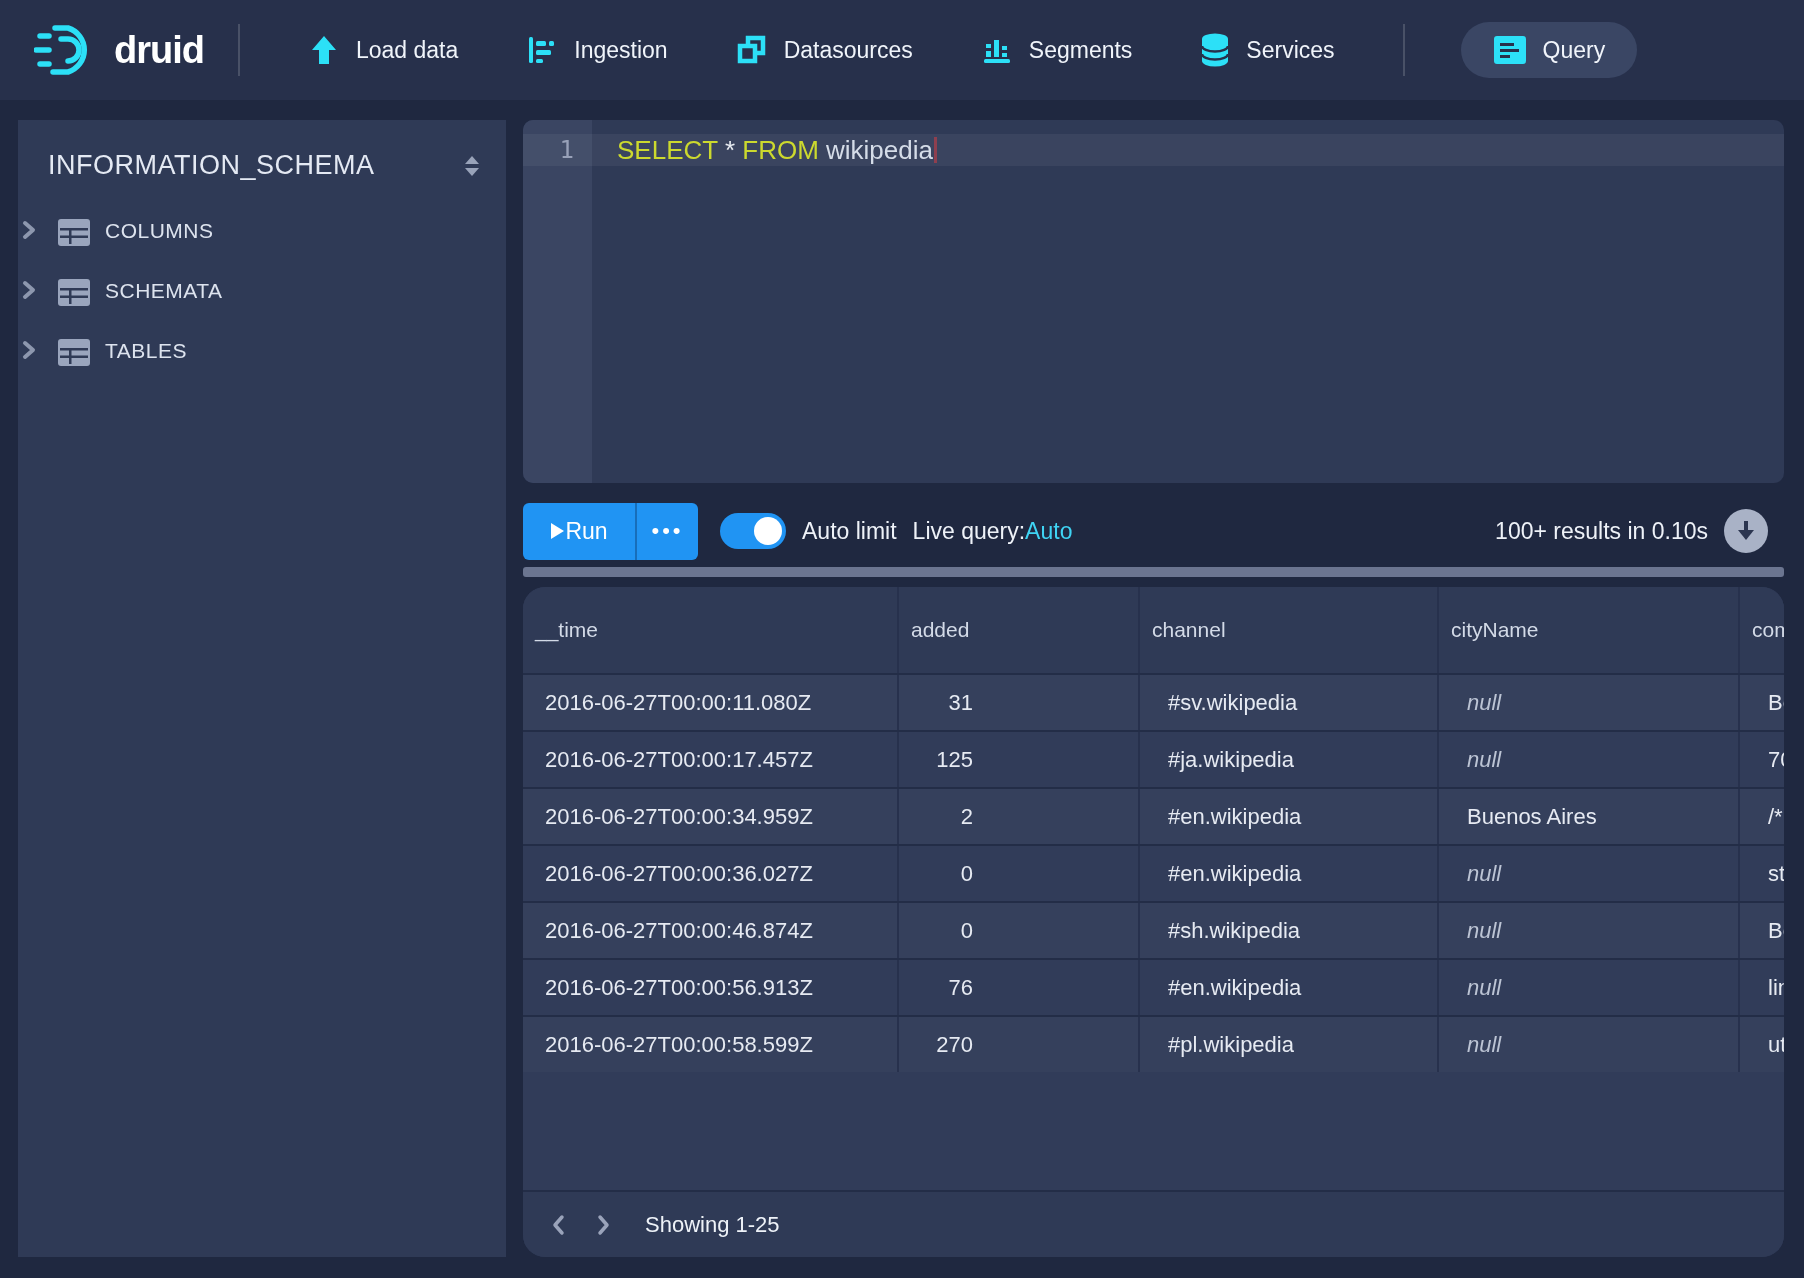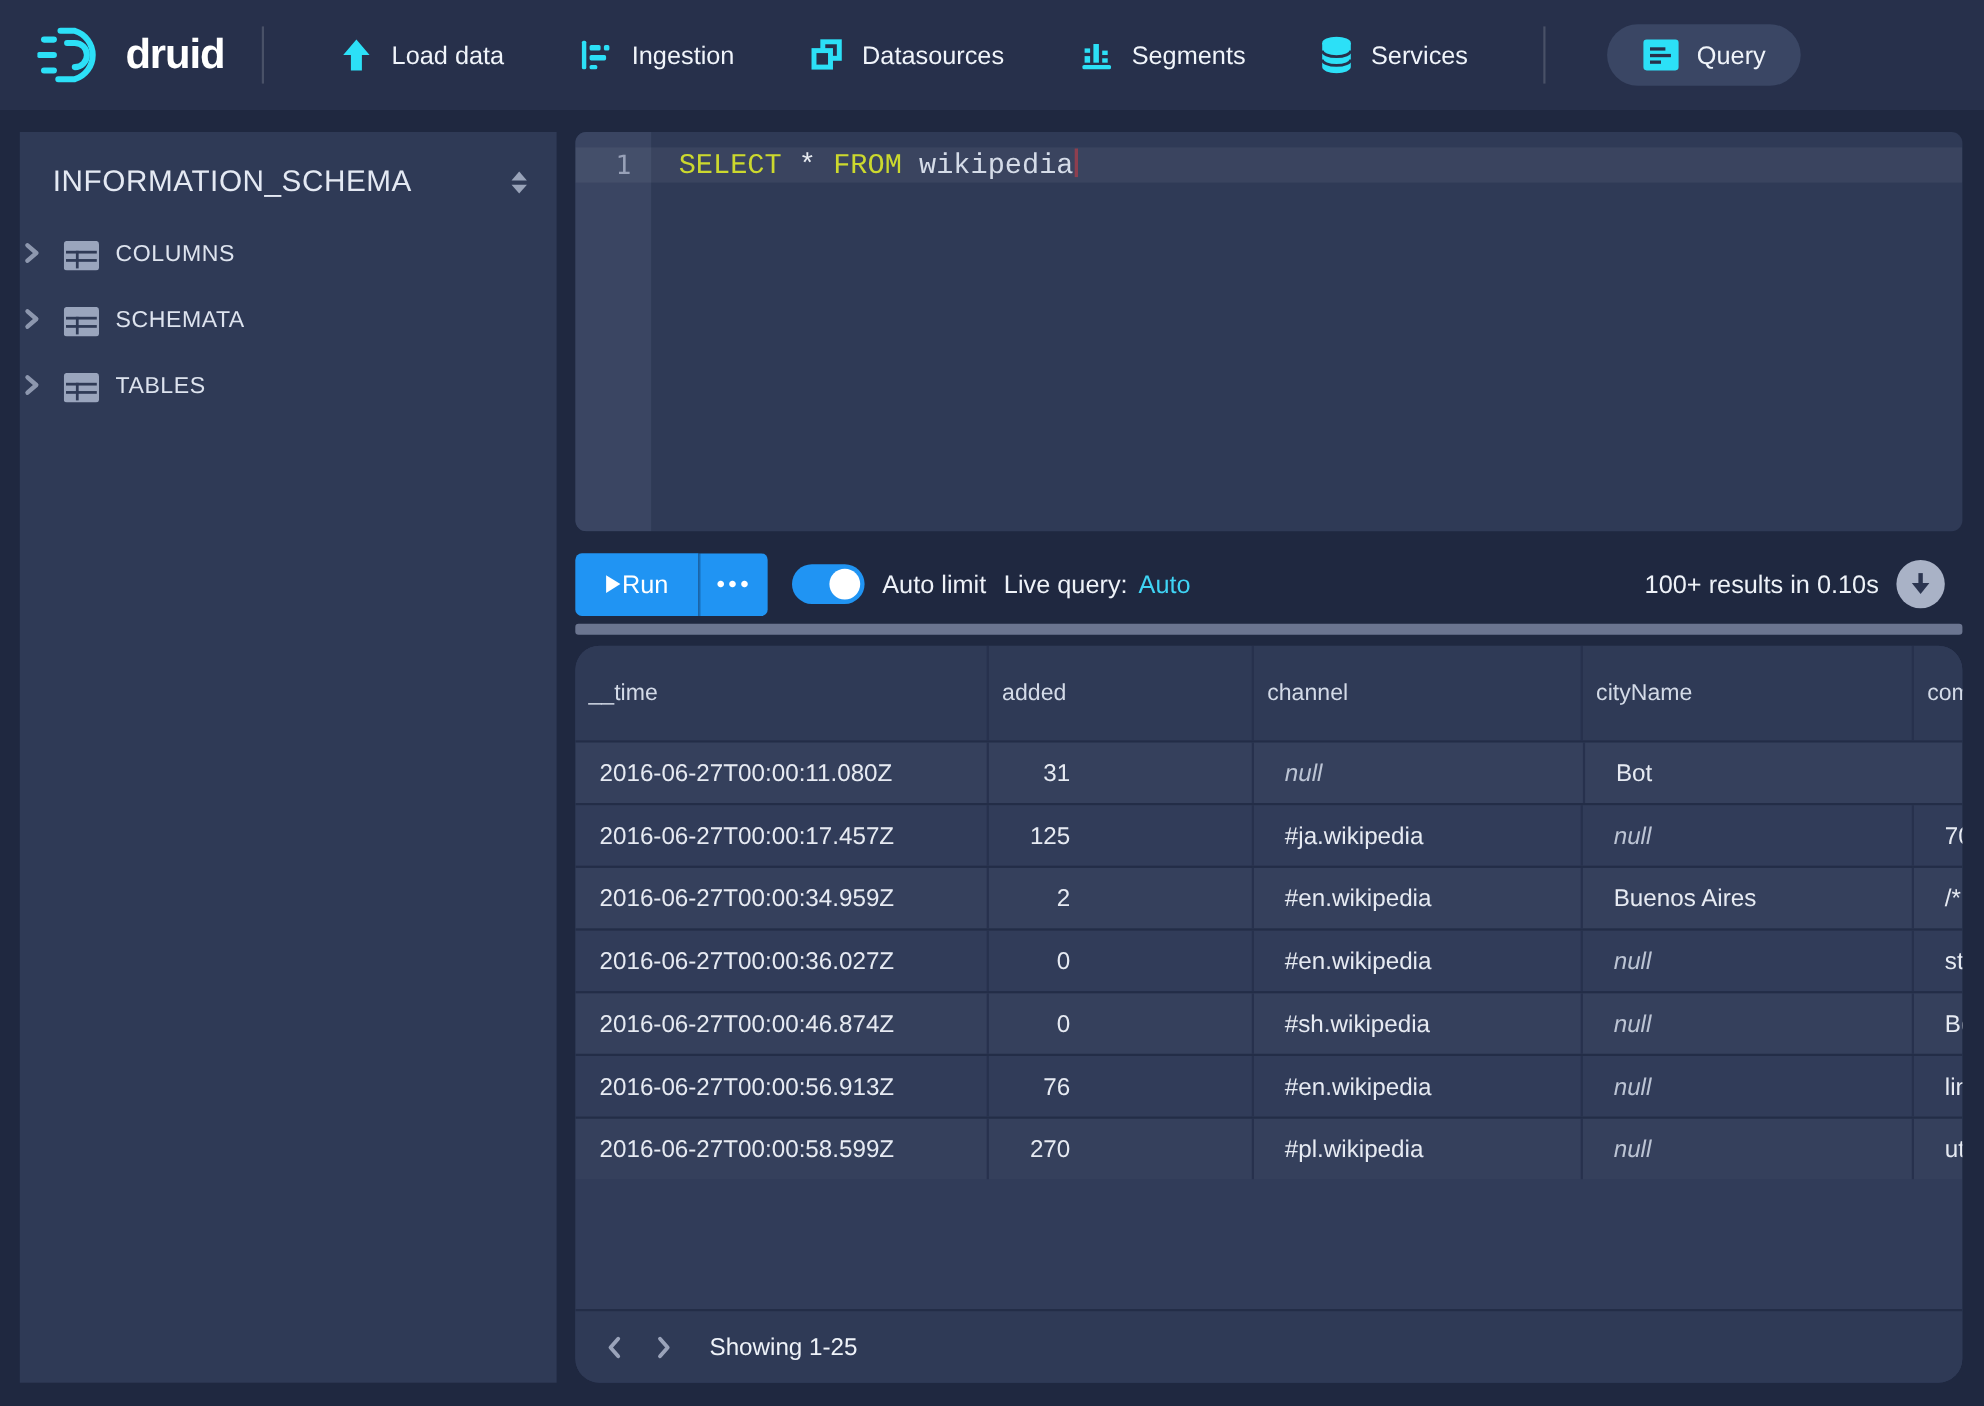--- a/index.html
+++ b/index.html
@@ -38,39 +38,39 @@
 
   
   .editor{position:absolute;left:523px;top:120px;width:1261px;height:363px;
           background:var(--panel);border-radius:10px;overflow:hidden}
   .editor .gutterbar{position:absolute;left:0;top:0;bottom:0;width:69px;background:var(--gutter)}
   .editor .active-line{position:absolute;left:0;right:0;top:14px;height:32px;background:rgba(255,255,255,.055)}
   .editor .lineno{position:absolute;left:0;top:14px;width:69px;height:32px;line-height:32px;
                   text-align:right;padding-right:18px;font-family:"DejaVu Sans Mono",monospace;
                   font-size:24px;color:#98a1b8}
   .editor .code{position:absolute;left:94px;top:14px;height:32px;line-height:32px;
-                font-family:Liberation Mono, monospace;font-size:26px;white-space:pre}
+                font-family:Liberation Sans, sans-serif;font-size:26px;white-space:pre}
   .kw{color:var(--keyword)} .op{color:#e8ecf2} .ident{color:#d5dce8}
   .caret{display:inline-block;width:3px;height:26px;background:var(--cursor);
          vertical-align:-4px;margin-left:1px}
 
   
   .runbar{position:absolute;left:523px;top:483px;width:1261px;height:84px;
           display:flex;align-items:center;padding-top:12px}
   .btn-run{display:flex;align-items:center;justify-content:center;width:112px;height:57px;
            background:var(--blue);border:none;border-radius:6px 0 0 6px;color:#fff;
            font-size:23px;font-family:inherit;cursor:pointer}
   .btn-more{width:63px;height:57px;background:var(--blue);border:none;border-left:2px solid rgba(10,40,80,.35);
             border-radius:0 6px 6px 0;color:#fff;font-size:22px;letter-spacing:3px;cursor:pointer}
   .switch{position:relative;width:66px;height:36px;border-radius:18px;background:var(--blue);
           margin-left:22px;cursor:pointer;flex:0 0 auto}
   .switch .knob{position:absolute;right:4px;top:4px;width:28px;height:28px;border-radius:50%;background:#fff}
   .runbar .lbl{font-size:23px;color:#eef2f8;margin-left:16px;white-space:nowrap}
   .live{margin-left:130px}
-  .live a{color:var(--link);text-decoration:none;cursor:pointer;margin-left:10px}
+  .live a{color:var(--link);text-decoration:none;cursor:pointer;}
   .spacer{flex:1}
   .results{font-size:23px;color:#eef2f8;white-space:nowrap}
   .dl-btn{width:44px;height:44px;border-radius:50%;background:var(--dlbg);border:none;
           margin:0 16px 0 16px;display:flex;align-items:center;justify-content:center;cursor:pointer}
 
   .hscroll{position:absolute;left:523px;top:567px;width:1261px;height:10px;
            background:var(--scroll);border-radius:3px;cursor:grab}
 
   
   .tablepanel{position:absolute;left:523px;top:587px;width:1261px;height:670px;
@@ -265,20 +265,21 @@
     <div class="th col0">__time</div>
     <div class="th col1">added</div>
     <div class="th col2">channel</div>
     <div class="th col3">cityName</div>
     <div class="th col4">comment</div>
   </div>
   <div class="tbody">
       <div class="tr odd">
         <div class="td col0">2016-06-27T00:00:11.080Z</div>
         <div class="td col1">31</div>
+        <div class="td col2">#sv.wikipedia</div>
         <div class="td col3 null">null</div>
         <div class="td col4">Bot</div>
       </div>
       <div class="tr even">
         <div class="td col0">2016-06-27T00:00:17.457Z</div>
         <div class="td col1">125</div>
         <div class="td col2">#ja.wikipedia</div>
         <div class="td col3 null">null</div>
         <div class="td col4">70.2</div>
       </div>

